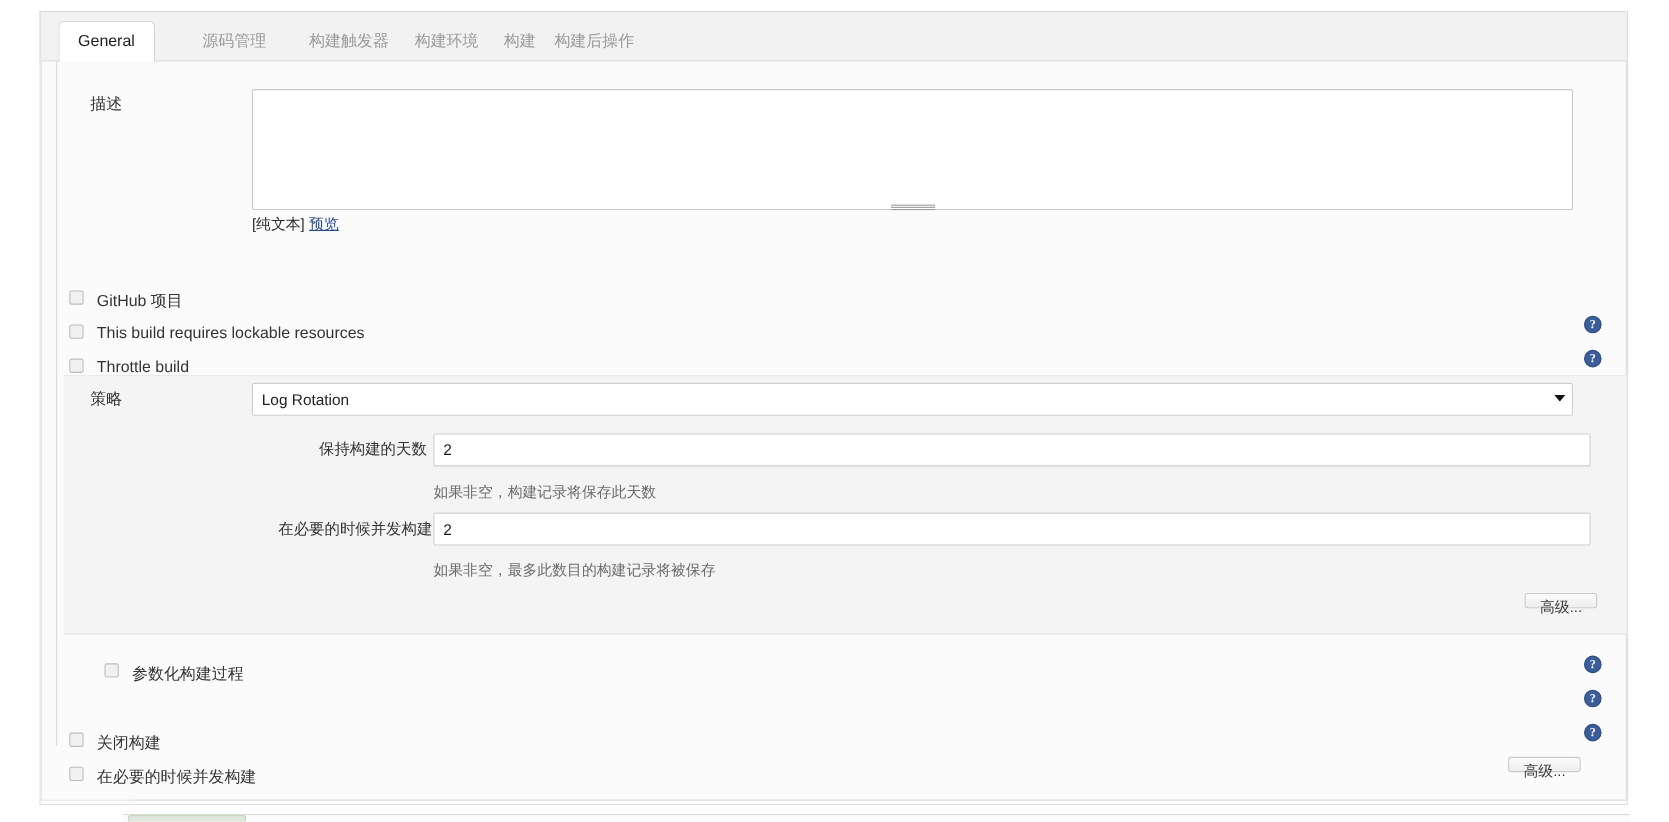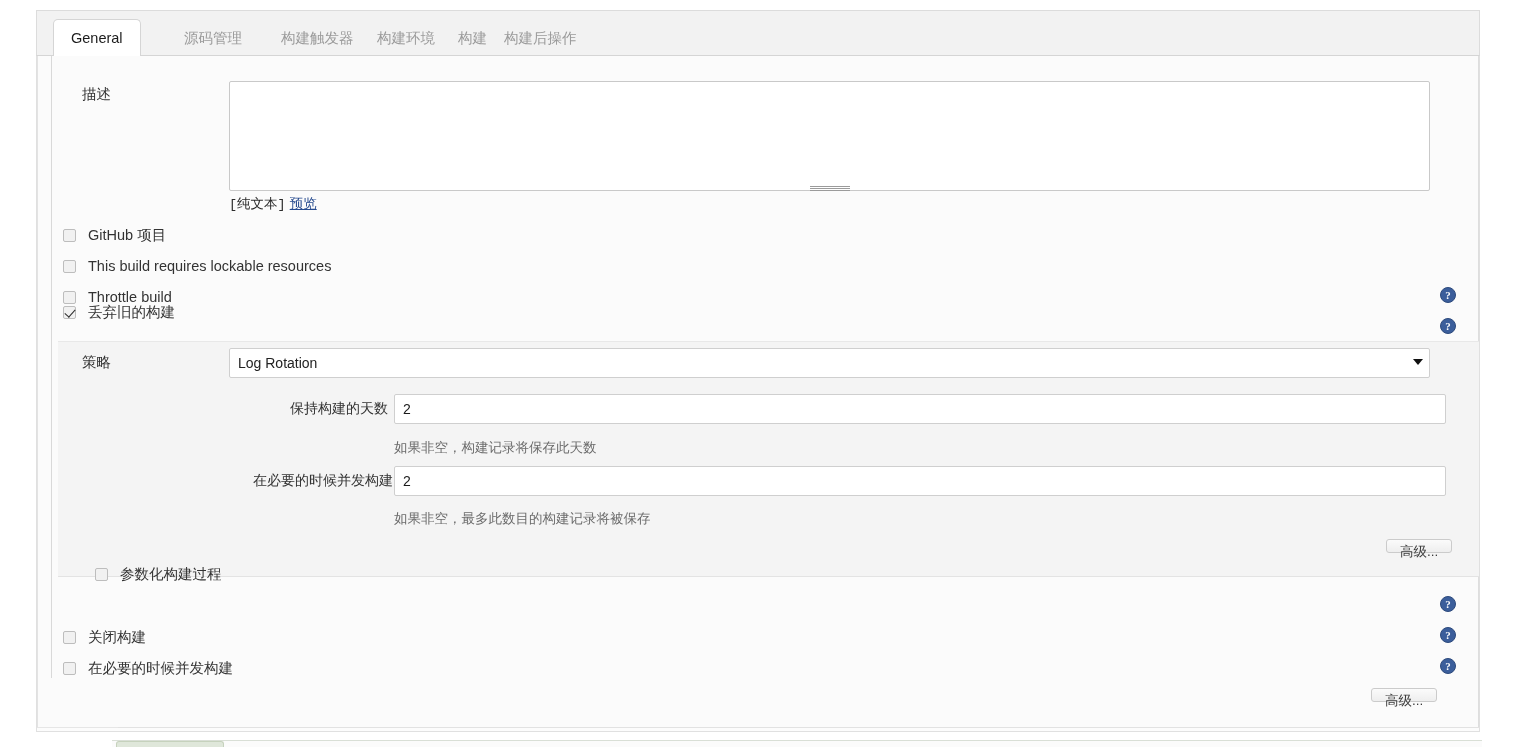--- a/index.html
+++ b/index.html
@@ -101,36 +101,36 @@
     display: block;
     height: 1px;
     background: #9b9b9b;
     margin-bottom: 1px;
   }
   #desc-links {
     position: absolute;
     left: 229px; top: 195px;
     font-size: 13.5px;
     color: #2b2b2b;
-    font-family: Liberation Mono, monospace;
   }
   #desc-links a {
     color: #274b8f;
     text-decoration: underline;
     margin-left: 4px;
     cursor: pointer;
   }
 
   
   .cb-row {
     position: absolute;
     left: 63px;
     height: 22px;
     display: flex;
-    align-items: center;
+    align-items: flex-start;
+    margin-top: 40px;
   }
   .cb {
     width: 13px; height: 13px;
     border: 1px solid #bdbdbd;
     background: #f1f1f1;
     border-radius: 2px;
     flex: none;
     position: relative;
     cursor: pointer;
   }

